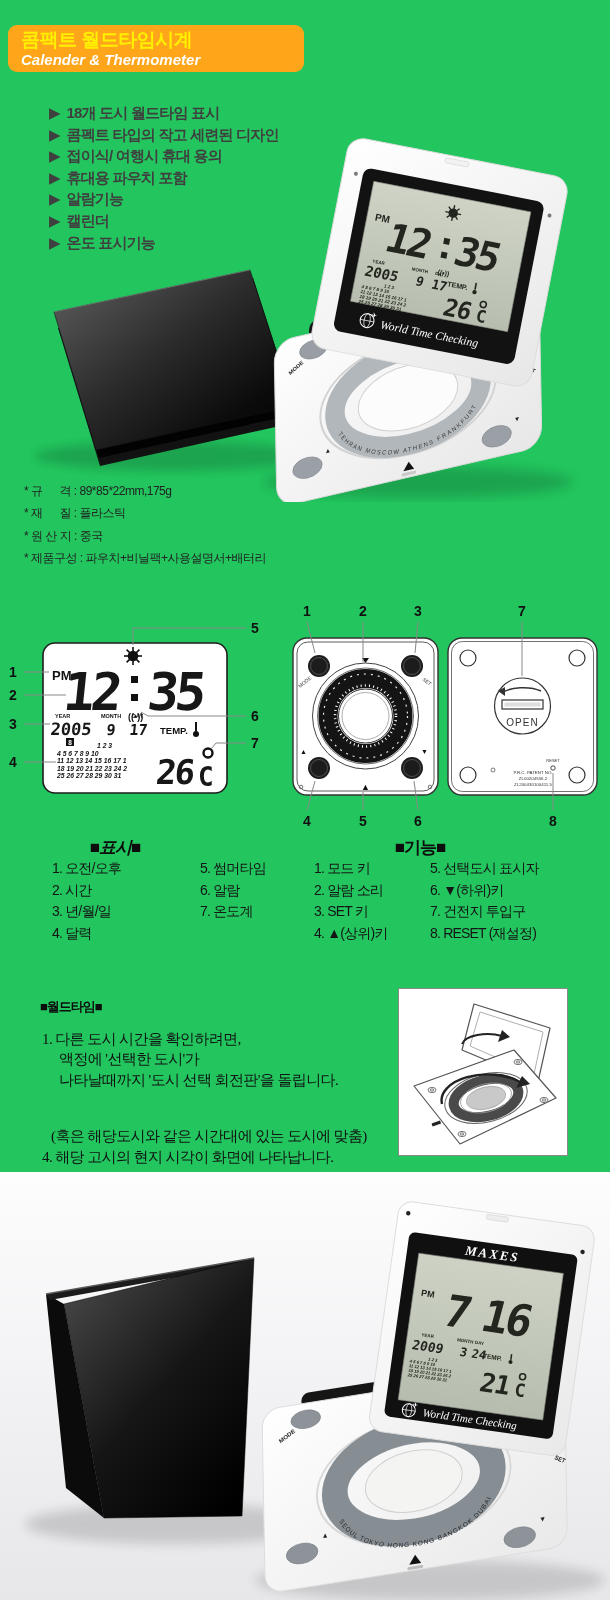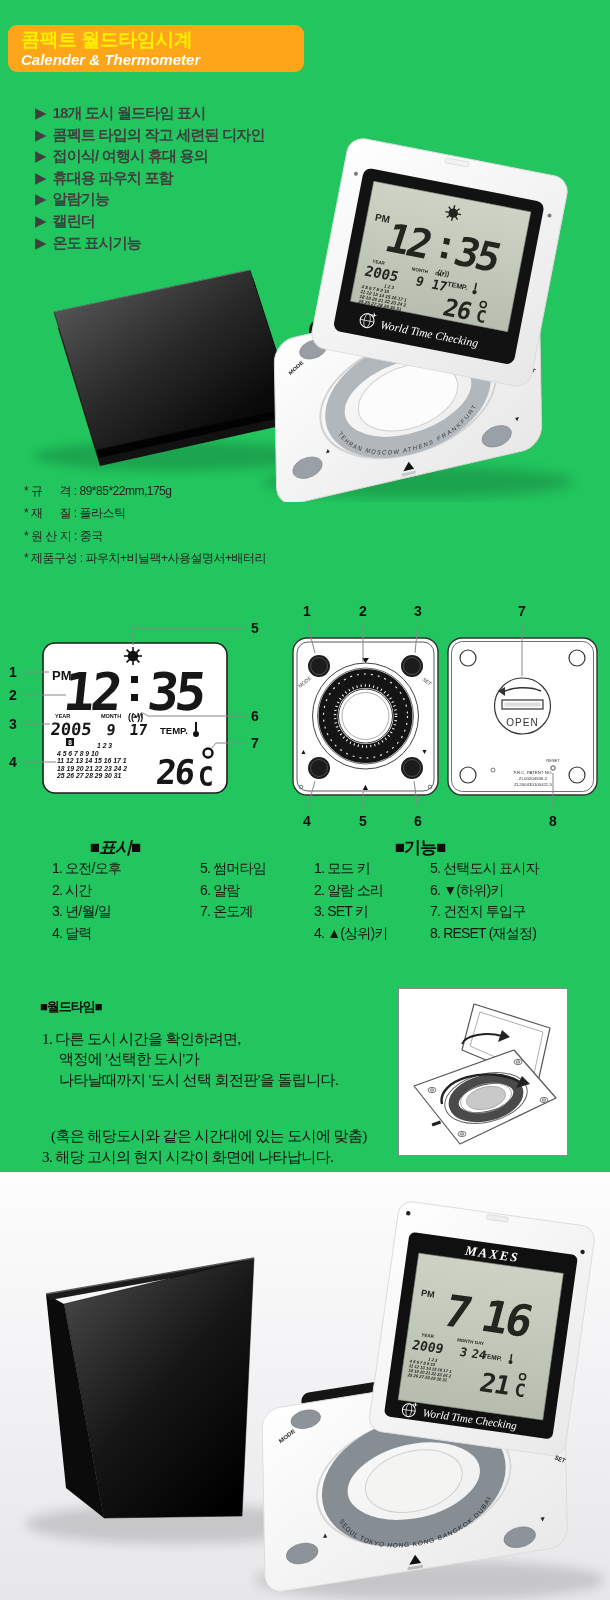--- a/index.html
+++ b/index.html
@@ -3,21 +3,21 @@
 <meta charset="utf-8">
 <style>
   html,body{margin:0;padding:0;background:#fff;}
   body{font-family:"Liberation Sans","DejaVu Sans",sans-serif;}
   #page{position:relative;width:610px;height:1600px;overflow:hidden;background:#22c55e;padding-left:36px;}
   .abs{position:absolute;}
   .banner{left:8px;top:25px;width:296px;height:47px;background:#ffa519;border-radius:9px;
           padding:3px 0 0 13px;box-sizing:border-box;}
   .banner .t{color:#fff000;font-size:19px;font-weight:bold;letter-spacing:-0.5px;line-height:23px;}
   .banner .s{color:#ffffff;font-size:15px;font-weight:bold;font-style:italic;line-height:17px;}
-  .features{left:35px;top:104px;color:#3f3f3f;font-size:15px;font-weight:bold;letter-spacing:-0.8px;}
+  .features{left:49px;top:104px;color:#3f3f3f;font-size:15px;font-weight:bold;letter-spacing:-0.8px;}
   .feat-line{height:21.6px;white-space:pre;}
   .specs{left:24px;top:483px;color:#222;font-size:12px;letter-spacing:-0.5px;}
   .spec-line{height:22.3px;white-space:pre;}
   .legend-title{font-size:17px;font-weight:bold;color:#0d0d0d;letter-spacing:-1px;text-align:center;}
   .legend{font-size:14px;color:#151515;letter-spacing:-0.8px;margin-left:32px;}
   .legend-item{height:21.5px;white-space:pre;}
   .wt-title{left:40px;top:998px;font-size:13px;font-weight:bold;color:#0d0d0d;letter-spacing:-1px;}
   .wt-lines{left:42px;top:1030px;font-family:"Liberation Serif","DejaVu Serif",serif;
             font-size:15px;color:#111;letter-spacing:-0.6px;}
   .wt-line{height:20.4px;white-space:pre;}
@@ -335,21 +335,21 @@
       <div class="legend-item">7. 건전지 투입구</div>
       <div class="legend-item">8. RESET (재설정)</div>
     </div>
 
   <div class="abs wt-title">■월드타임■</div>
   <div class="abs wt-lines">
       <div class="wt-line">1. 다른 도시 시간을 확인하려면,</div>
       <div class="wt-line">액정에 '선택한 도시'가</div>
       <div class="wt-line">나타날때까지 '도시 선택 회전판'을 돌립니다.</div>
       <div class="wt-line">(혹은 해당도시와 같은 시간대에 있는 도시에 맞춤)</div>
-      <div class="wt-line">3. 해당 고시의 현지 시각이 화면에 나타납니다.</div>
+      <div class="wt-line">4. 해당 고시의 현지 시각이 화면에 나타납니다.</div>
     </div>
 
   <svg class="abs" style="left:398px;top:988px;" width="170" height="168" viewBox="0 0 170 168">
     <rect x="0.5" y="0.5" width="169" height="167" fill="#fff" stroke="#8a8a8a"></rect>
     <polygon points="76,16 152,40 140,94 64,62" fill="#fff" stroke="#555" stroke-width="1.2" stroke-linejoin="round"></polygon>
     <polygon points="82,24 145,44 136,86 72,58" fill="none" stroke="#999" stroke-width="0.8"></polygon>
     <polygon points="16,98 116,62 158,110 62,156" fill="#fff" stroke="#555" stroke-width="1.2" stroke-linejoin="round"></polygon>
     <g fill="none" stroke="#777">
       <ellipse cx="34" cy="102" rx="4" ry="2.6"></ellipse>
         <ellipse cx="34" cy="102" rx="1.8" ry="1.1"></ellipse>

